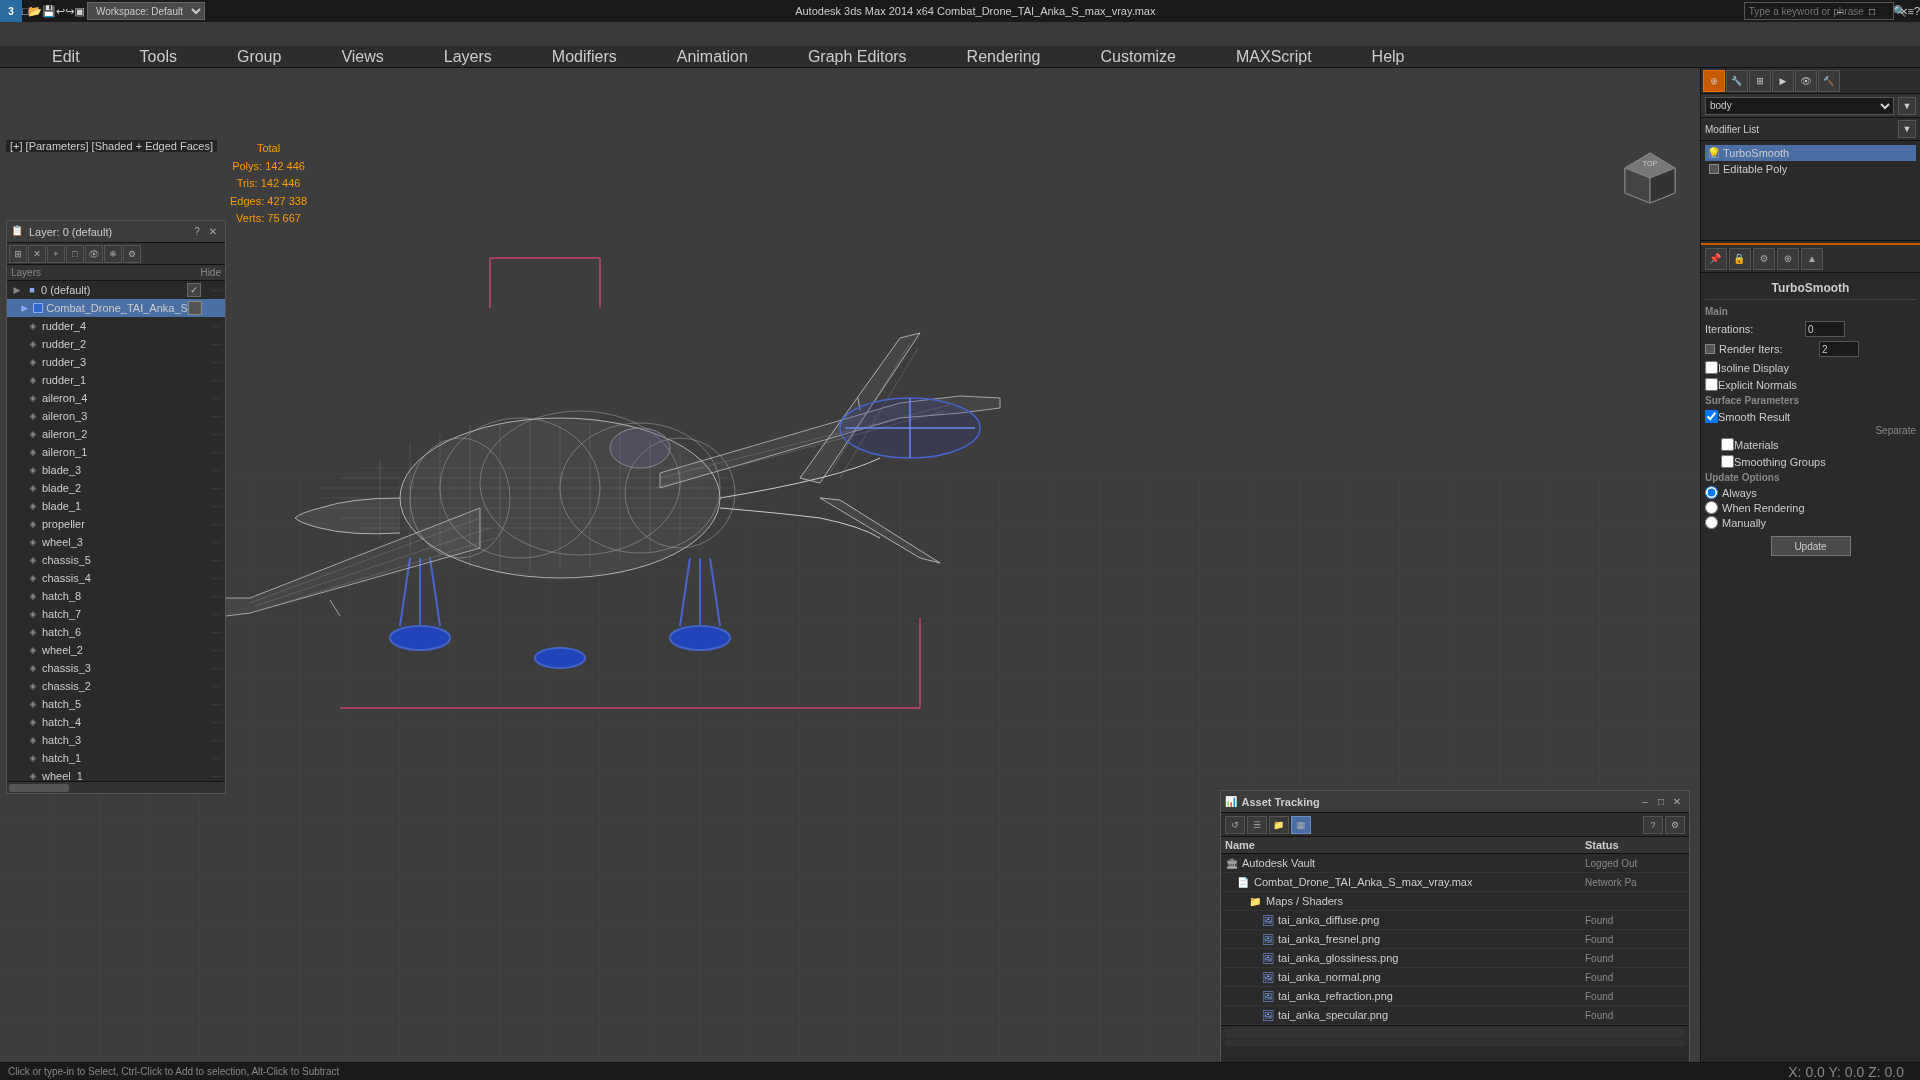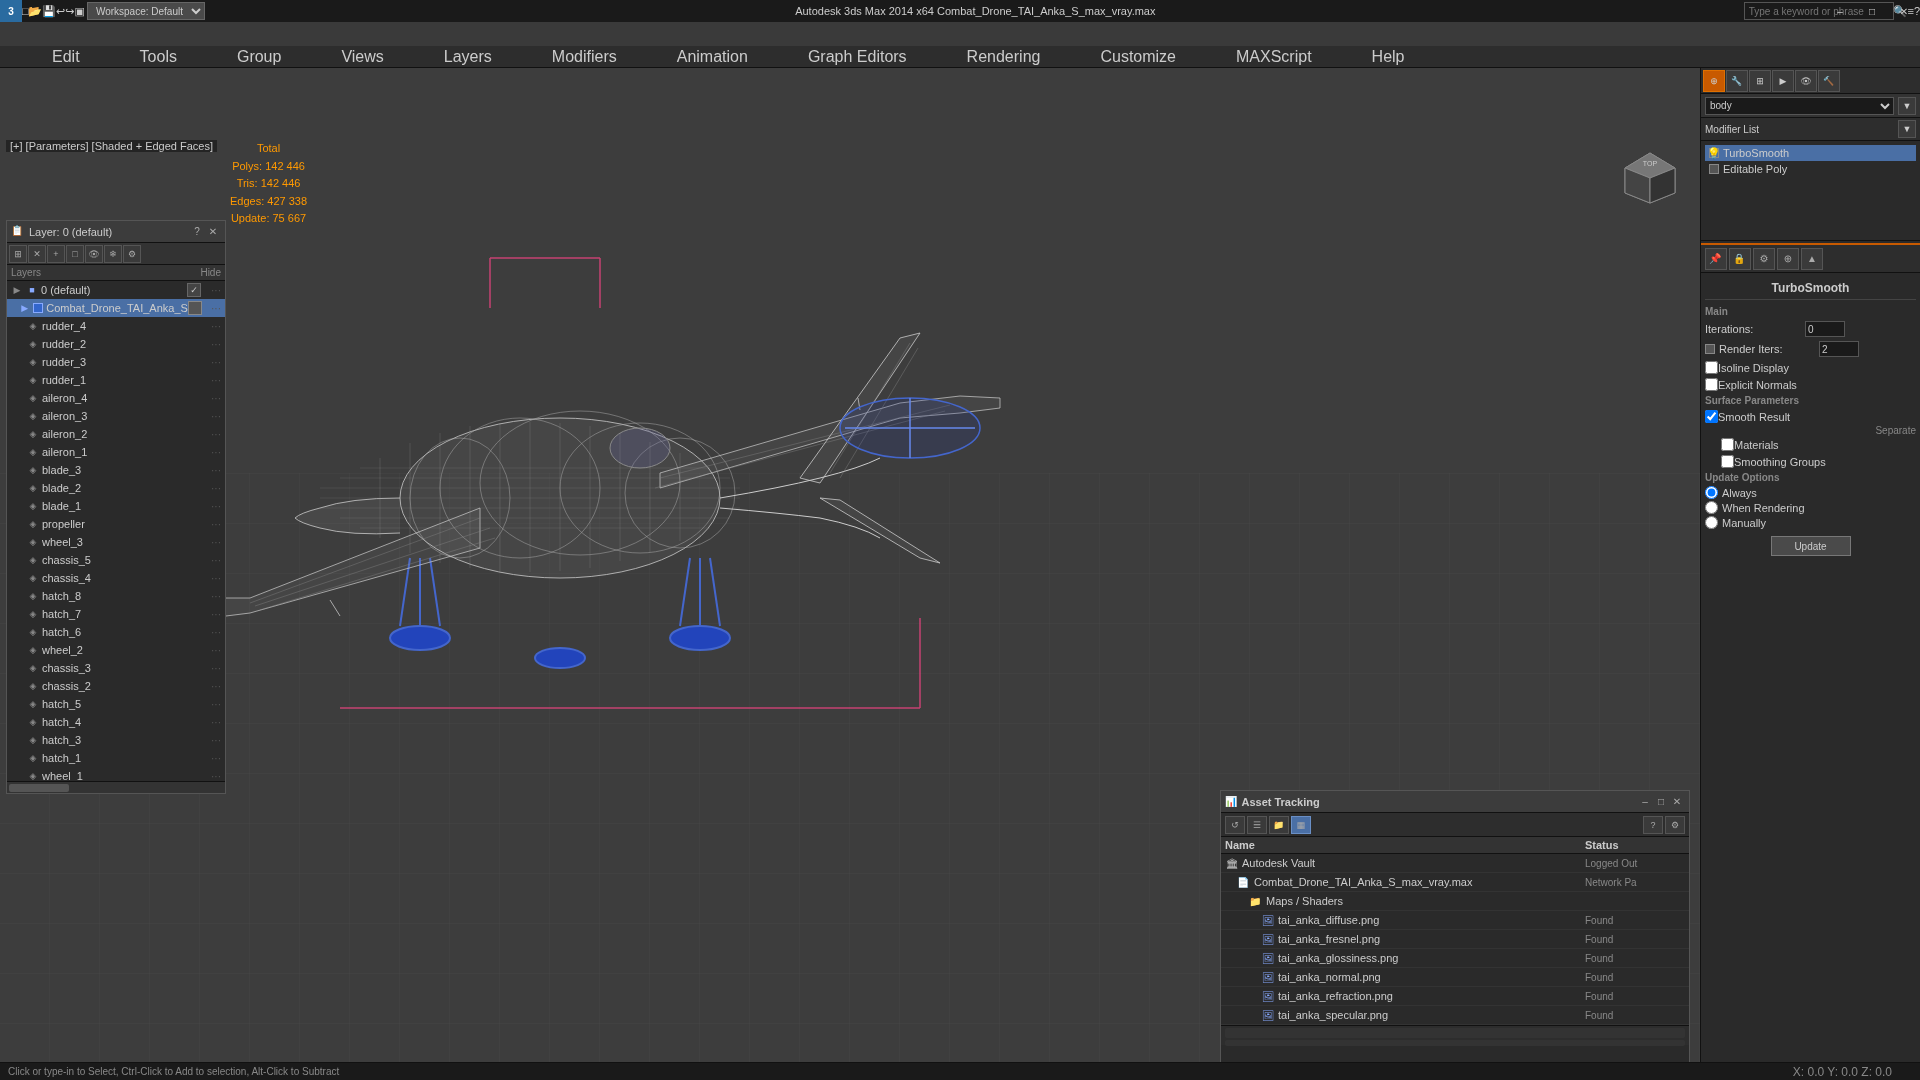--- a/index.html
+++ b/index.html
@@ -522,21 +522,21 @@
     <div>
       <span>Polys:</span> <span>142 446</span>
     </div>
     <div>
       <span>Tris:</span> <span>142 446</span>
     </div>
     <div>
       <span>Edges:</span> <span>427 338</span>
     </div>
     <div>
-      <span>Update:</span> <span>75 667</span>
+      <span>Verts:</span> <span>75 667</span>
     </div>
   </div>
 
   <div id="persp-cube">
     <svg width="60" height="60" viewBox="0 0 60 60">
 
       <polygon points="30,5 55,20 55,45 30,55 5,45 5,20" fill="#555" stroke="#888" stroke-width="1"></polygon>
       <polygon points="30,5 55,20 30,30 5,20" fill="#777" stroke="#888" stroke-width="1"></polygon>
       <polygon points="5,20 30,30 30,55 5,45" fill="#444" stroke="#888" stroke-width="1"></polygon>
       <polygon points="55,20 30,30 30,55 55,45" fill="#333" stroke="#888" stroke-width="1"></polygon>
@@ -1029,14 +1029,14 @@
   </div>
   <div class="ap-bottom-bar">
     <div style="height:10px;background:#333;margin:2px 4px;border-radius:2px;"></div>
     <div style="height:6px;background:#333;margin:0 4px;border-radius:2px;"></div>
   </div>
 </div>
 
 <div style="position:absolute;bottom:0;left:0;right:0;height:18px;background:#1a1a1a;border-top:1px solid #111;display:flex;align-items:center;padding:0 8px;z-index:200;">
   <span style="color:#888;font-size:10px;">Click or type-in to Select, Ctrl-Click to Add to selection, Alt-Click to Subtract</span>
   <span style="flex:1"></span>
-  <span style="color:#888;font-size:12px;margin-right:20px;">X: 0.0  Y: 0.0  Z: 0.0</span>
+  <span style="color:#888;font-size:14px;margin-right:8px;">X: 0.0  Y: 0.0  Z: 0.0</span>
 </div>
 
 </body></html>

